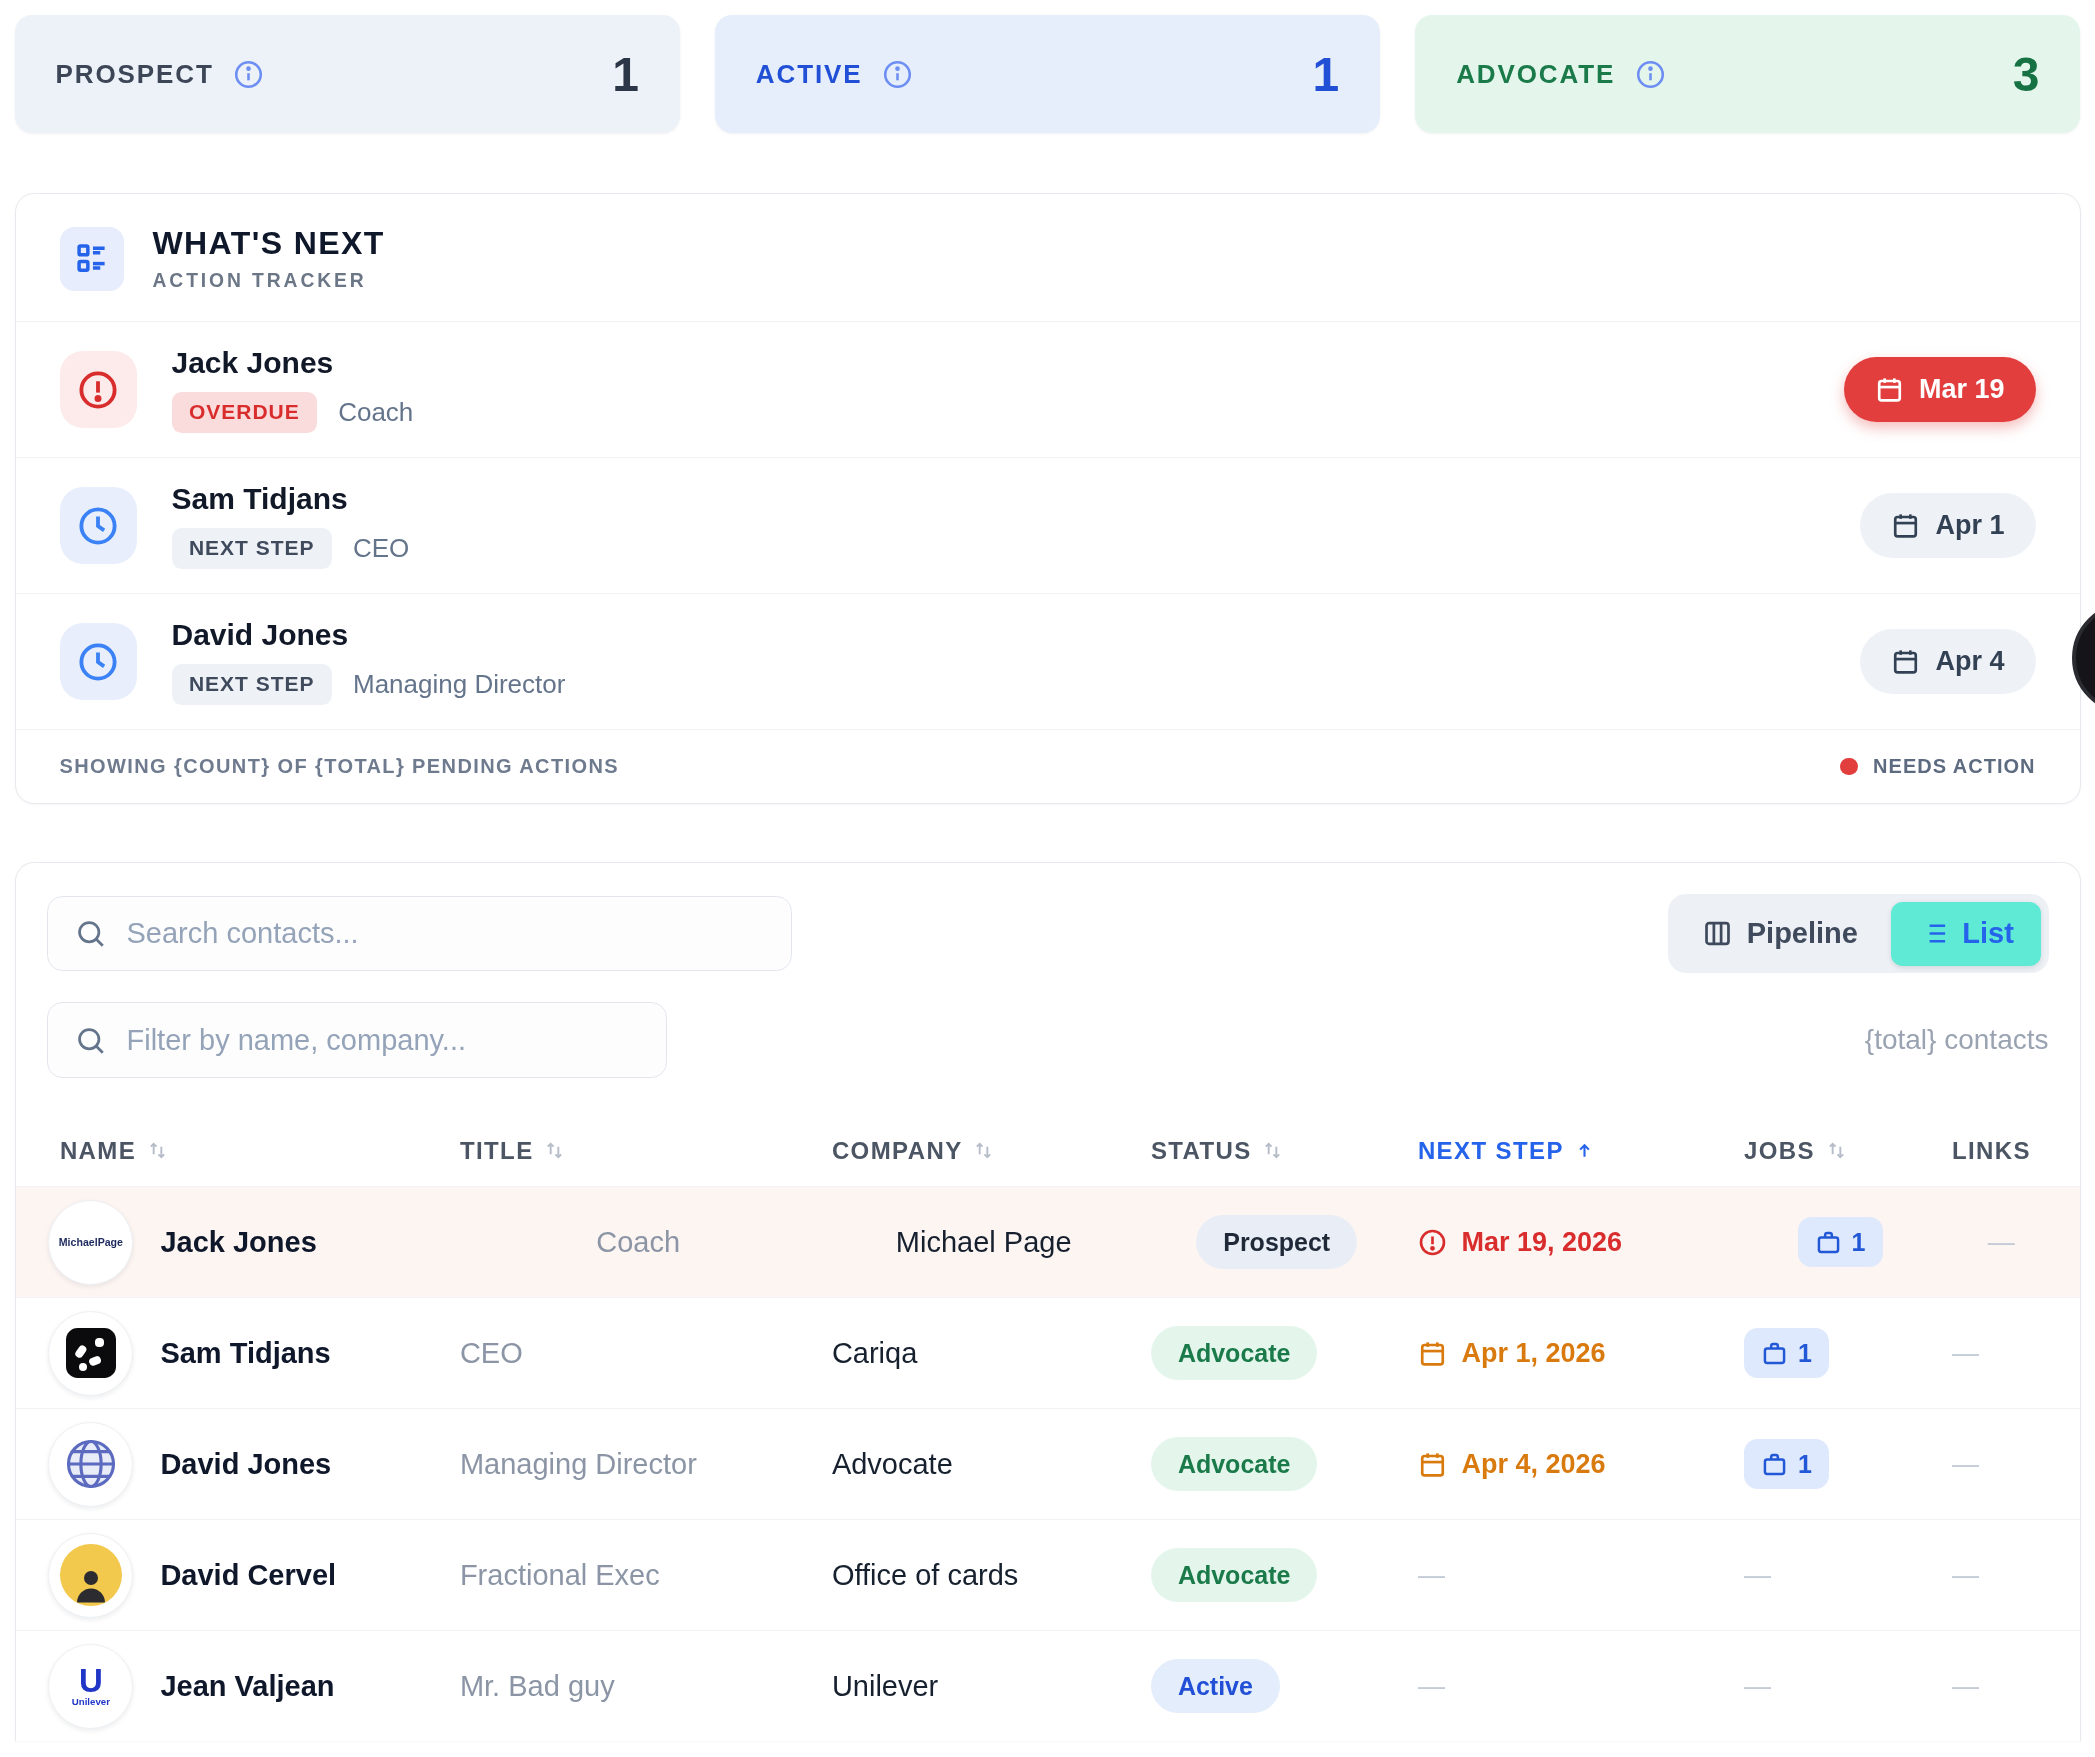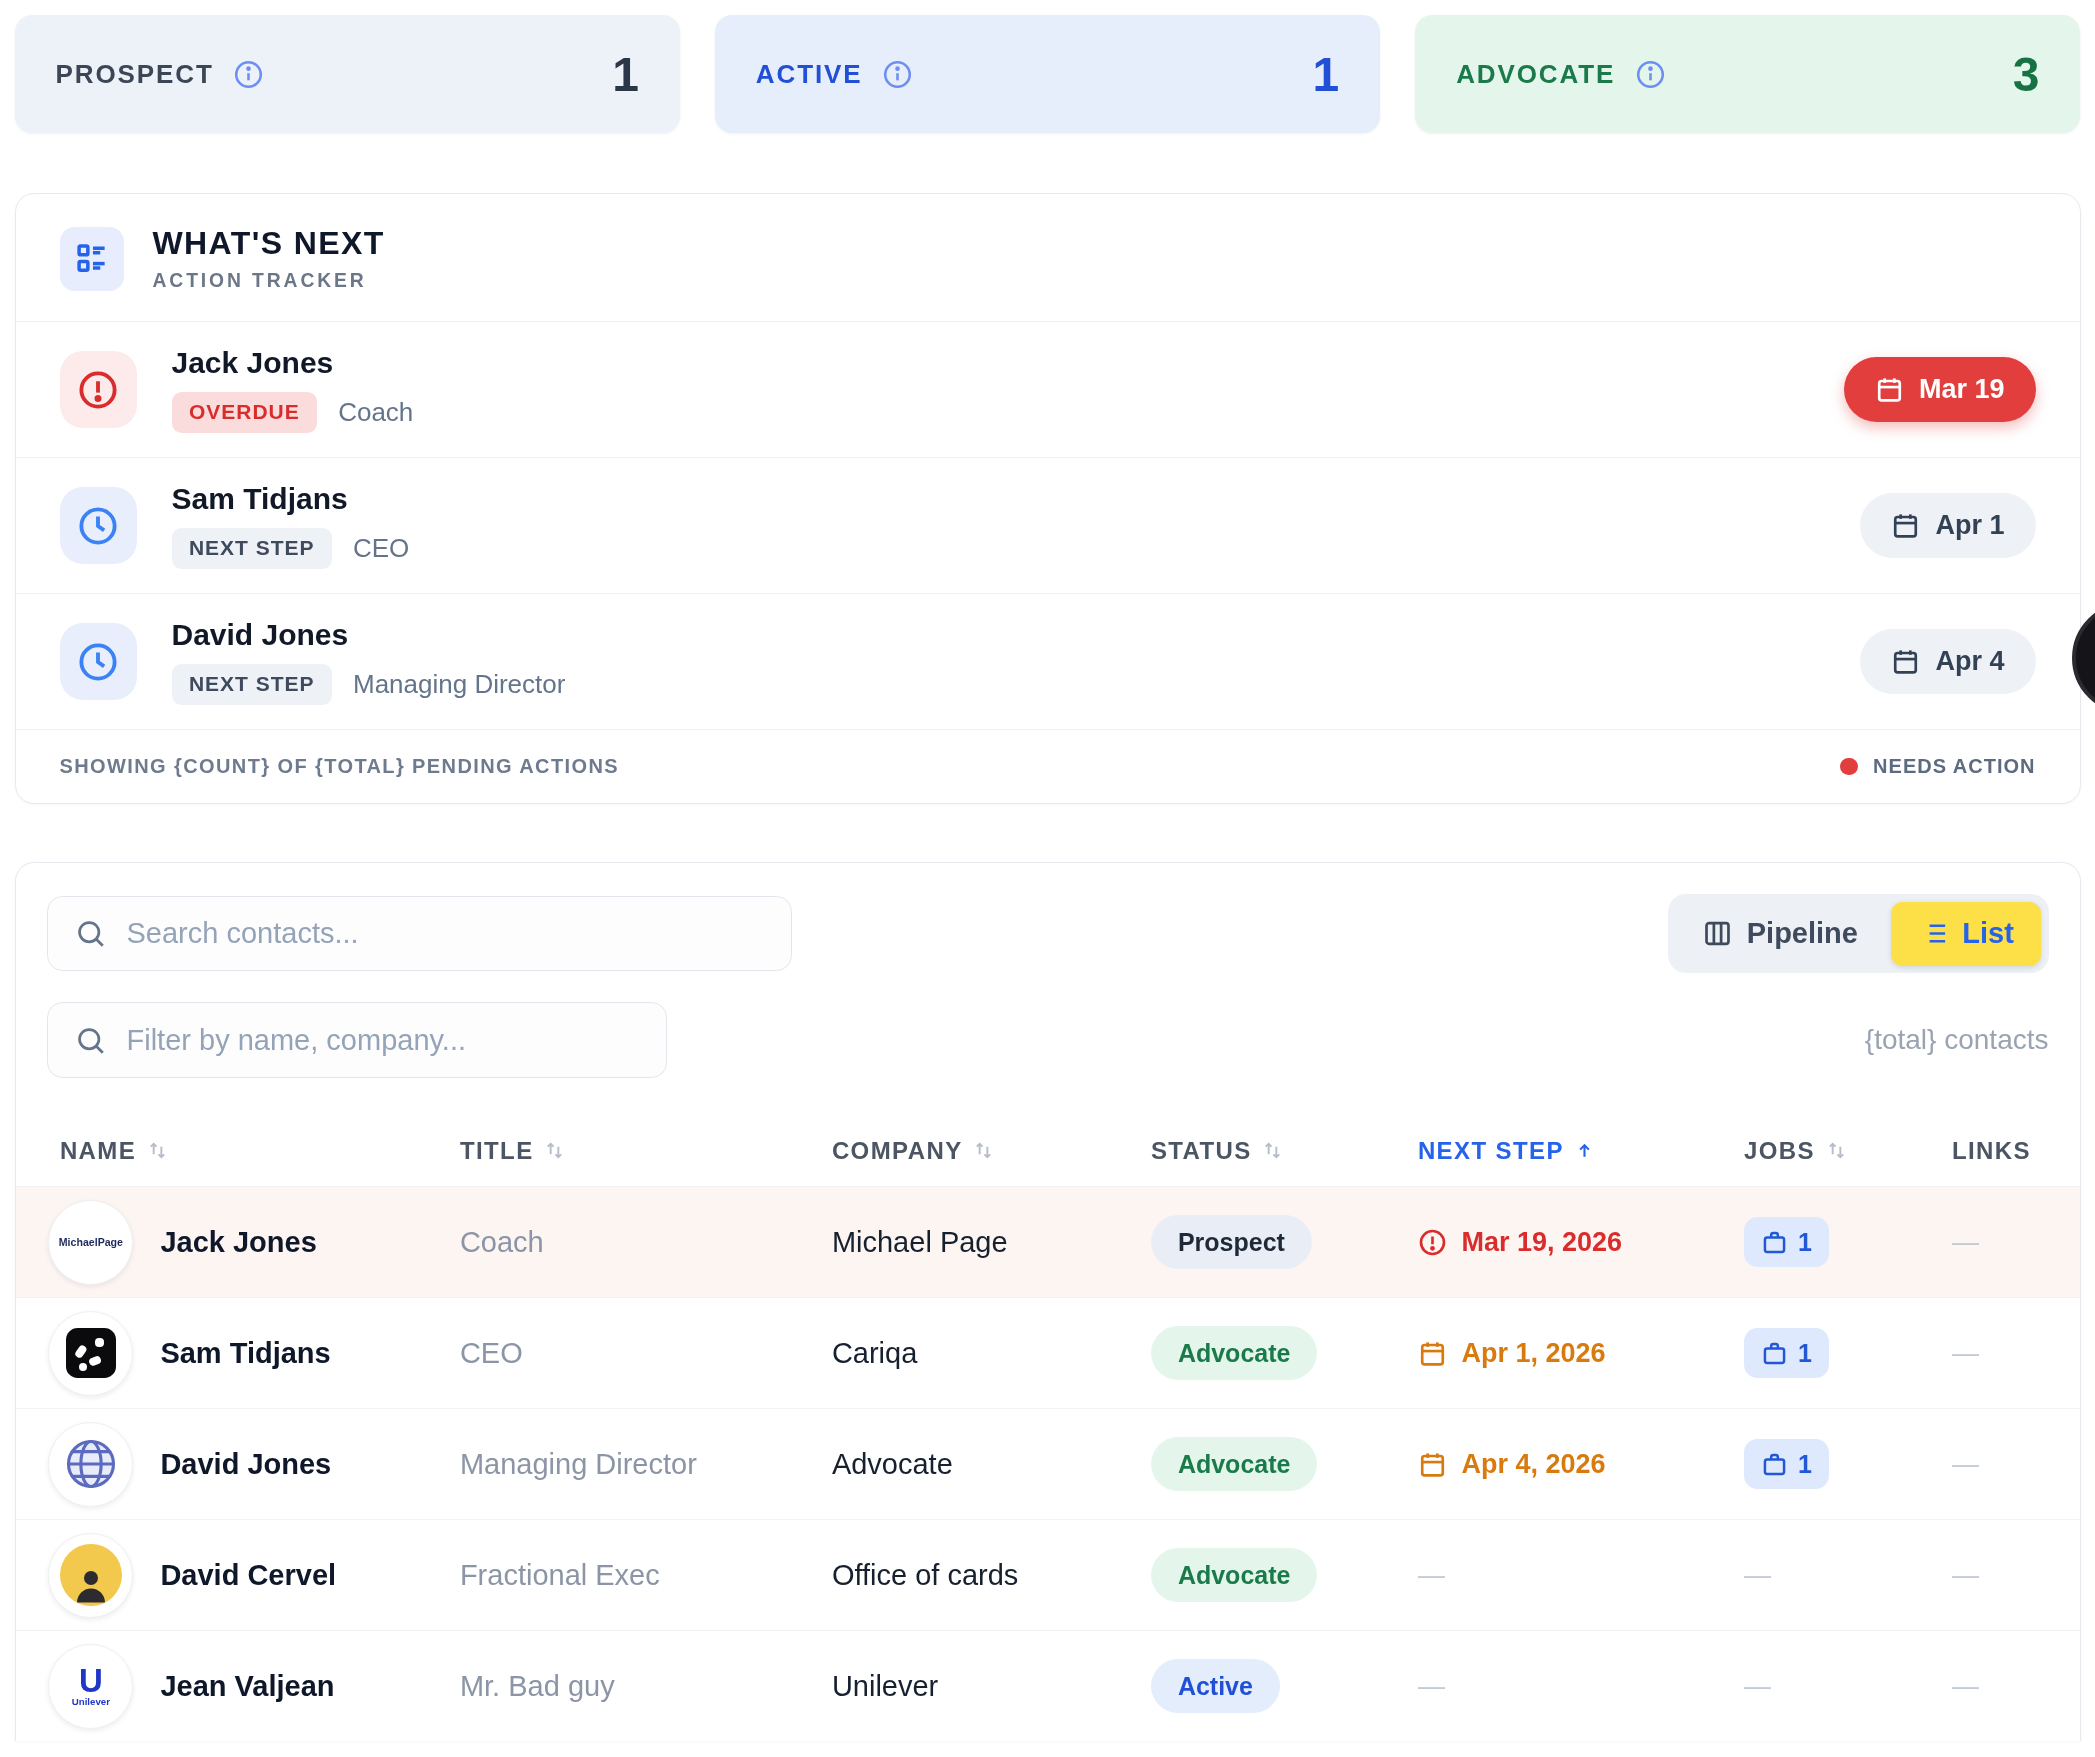--- a/index.html
+++ b/index.html
@@ -128,21 +128,21 @@
   .view-toggle {
     display: flex; align-items: center; gap: 5.8px;
     background: #edf1f6; border-radius: 18px; padding: 7.7px;
   }
   .vt-btn {
     display: flex; align-items: center; gap: 13.5px;
     border: none; background: transparent; cursor: pointer;
     font-family: inherit; font-size: 29px; font-weight: 700;
     padding: 15.4px 27px; border-radius: 11.6px; color: #3f4a5c;
   }
-  .vt-btn.selected { background: #fde047; color: #2563eb; box-shadow: 0 1.9px 5.8px rgba(16,24,40,.12); }
+  .vt-btn.selected { background: #5eead4; color: #2563eb; box-shadow: 0 1.9px 5.8px rgba(16,24,40,.12); }
   .vt-ic { width: 31px; height: 31px; }
 
   .ct-filter-row {
     display: flex; align-items: center; justify-content: space-between;
     padding: 29px 31px 0 31px;
   }
   .filter-box { width: 620px; height: 76px; }
   .total-label { font-size: 28px; color: #9aa3b2; }
 
   
@@ -162,21 +162,21 @@
   .th:first-child { padding-left: 15.4px; }
   .th.sorted { color: #2563eb; }
   .sort-ic { width: 23px; height: 23px; color: #b6bdc9; }
   .sort-up { width: 21px; height: 21px; color: #2563eb; }
 
   .tbl-row {
     height: 111px;
     border-top: 1px solid #f1f3f6;
     cursor: pointer;
   }
-  .tbl-row.tint { background: #fdf5f2; }
+  .tbl-row.tint { background: #fdf5f2; text-align: center; }
   .cell { font-size: 29px; padding-left: 15.4px; }
   .cell-name { display: flex; align-items: center; gap: 27px; padding-left: 3.9px; }
   .avatar {
     width: 85px; height: 85px; border-radius: 50%;
     background: #ffffff; border: 1px solid #eef0f4;
     box-shadow: 0 1.9px 4.8px rgba(16,24,40,.08);
     display: flex; flex-direction: column; align-items: center; justify-content: center;
     flex: none; overflow: hidden;
   }
   .av-text { font-size: 10.6px; font-weight: 700; color: #1e2a5e; }

